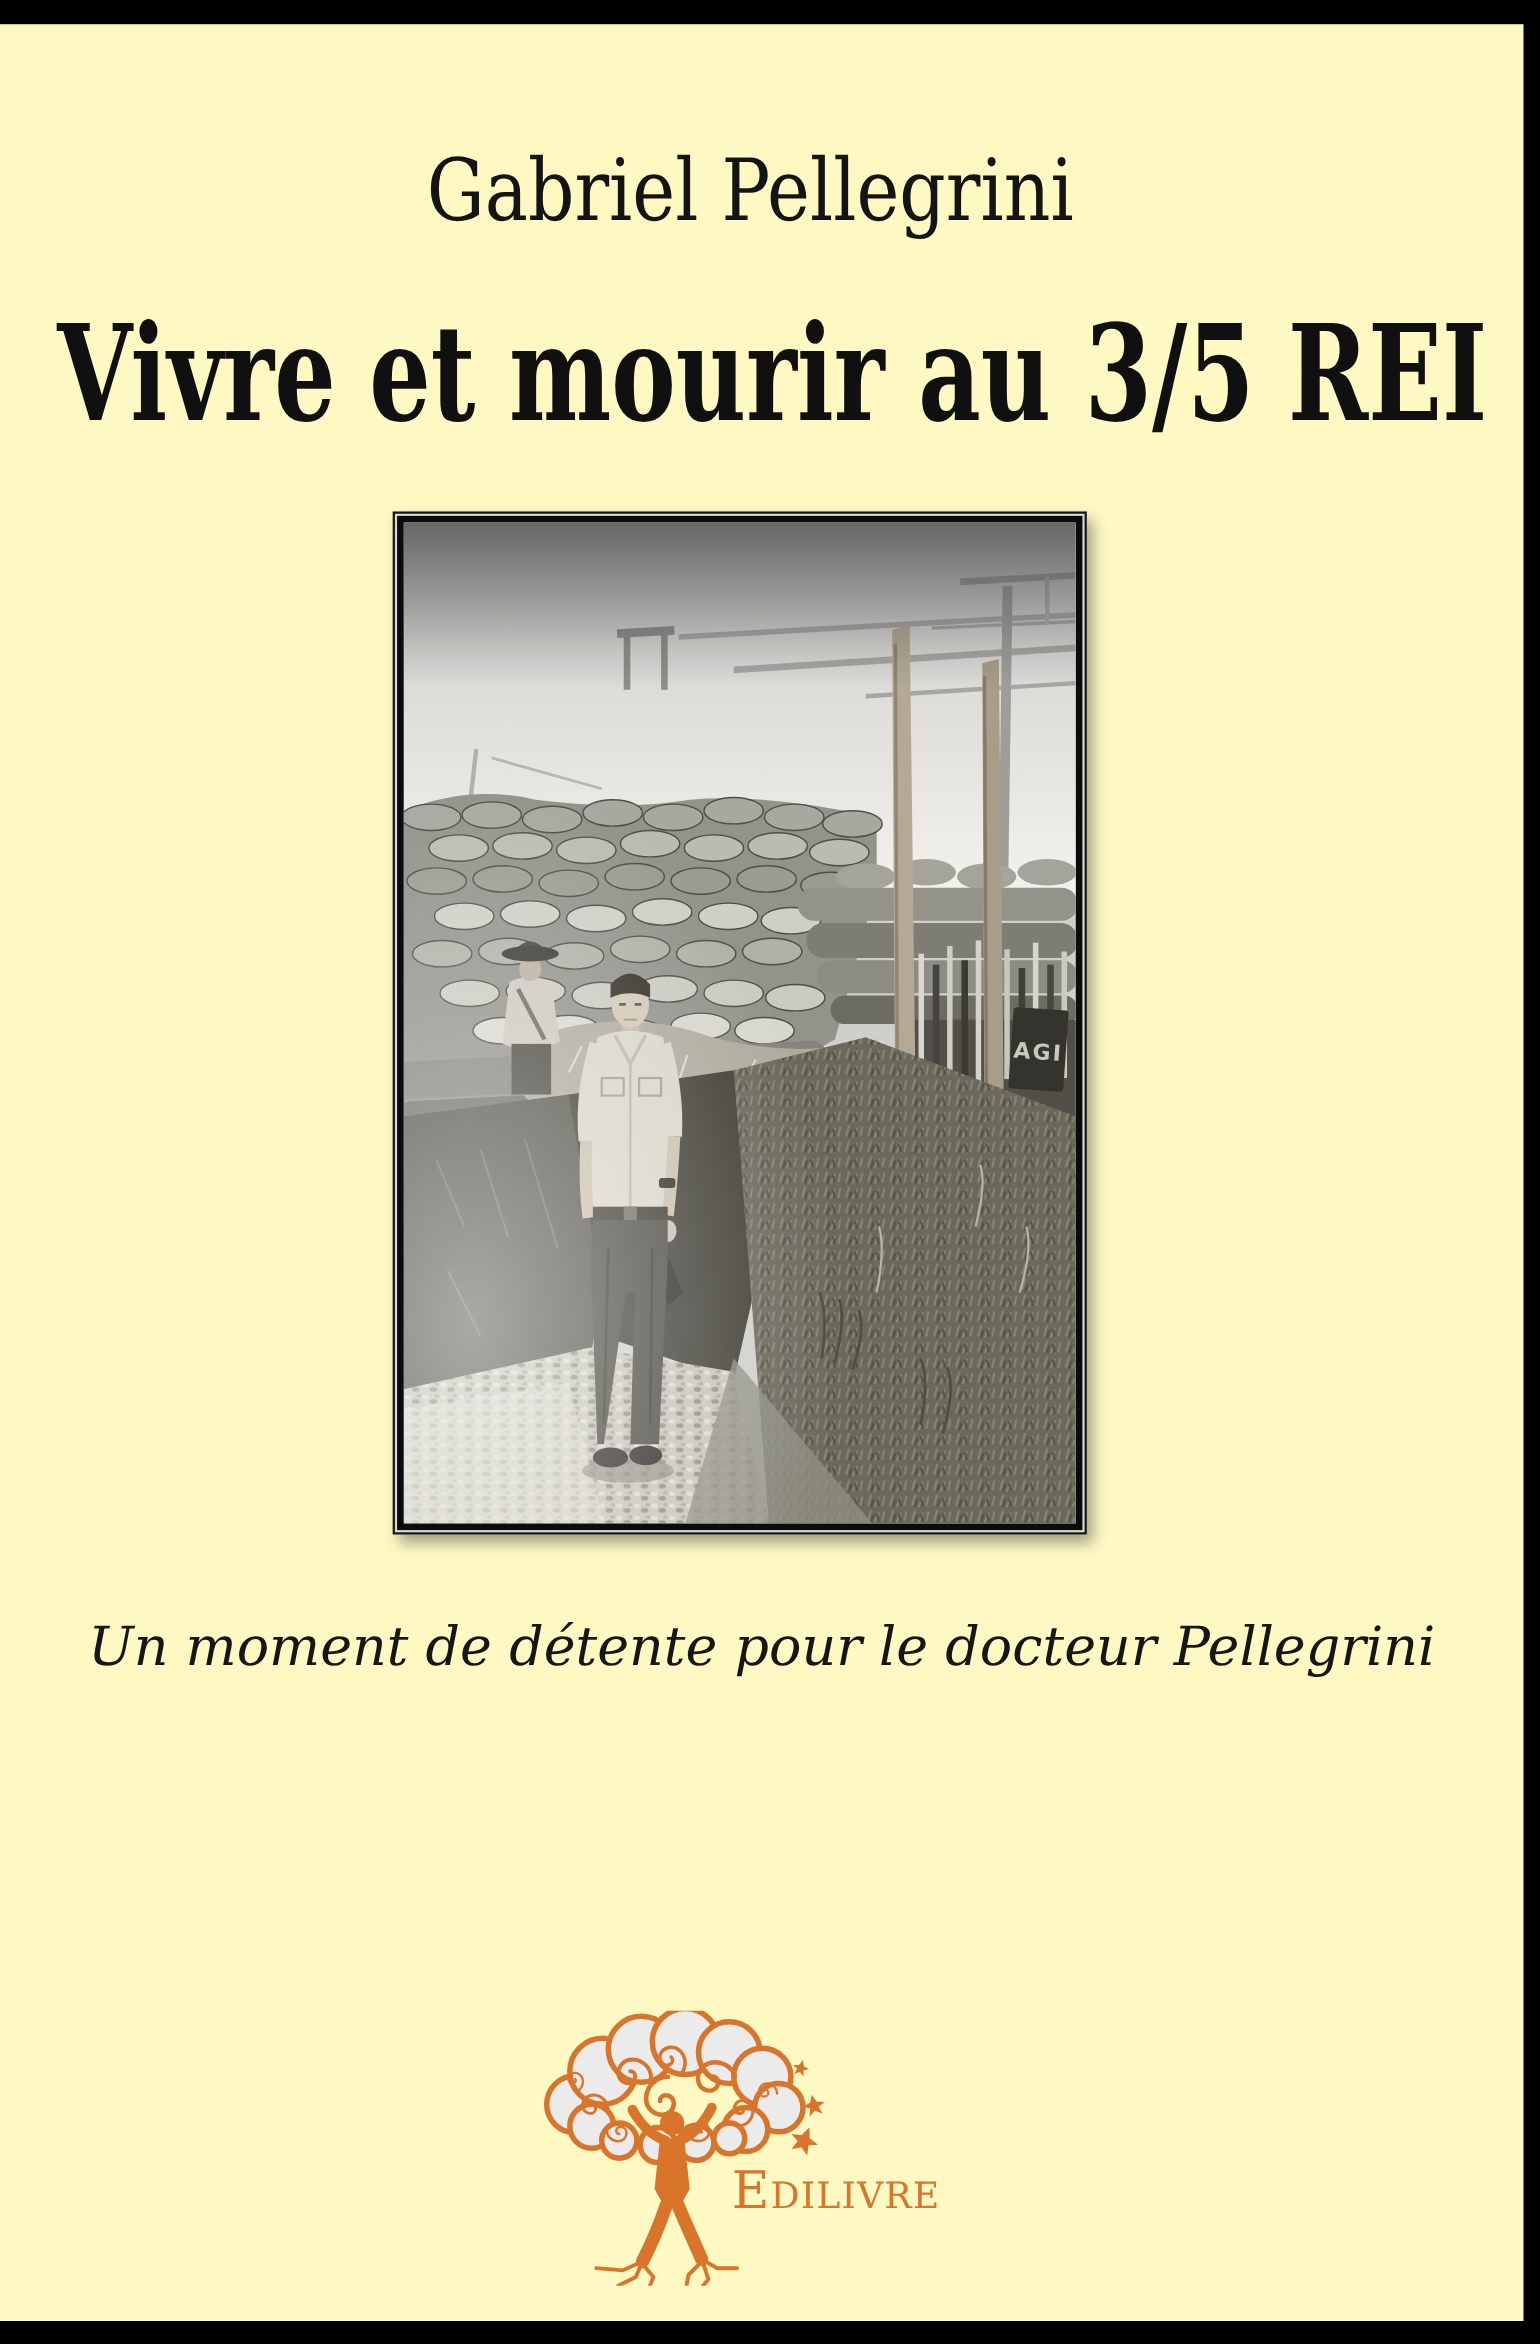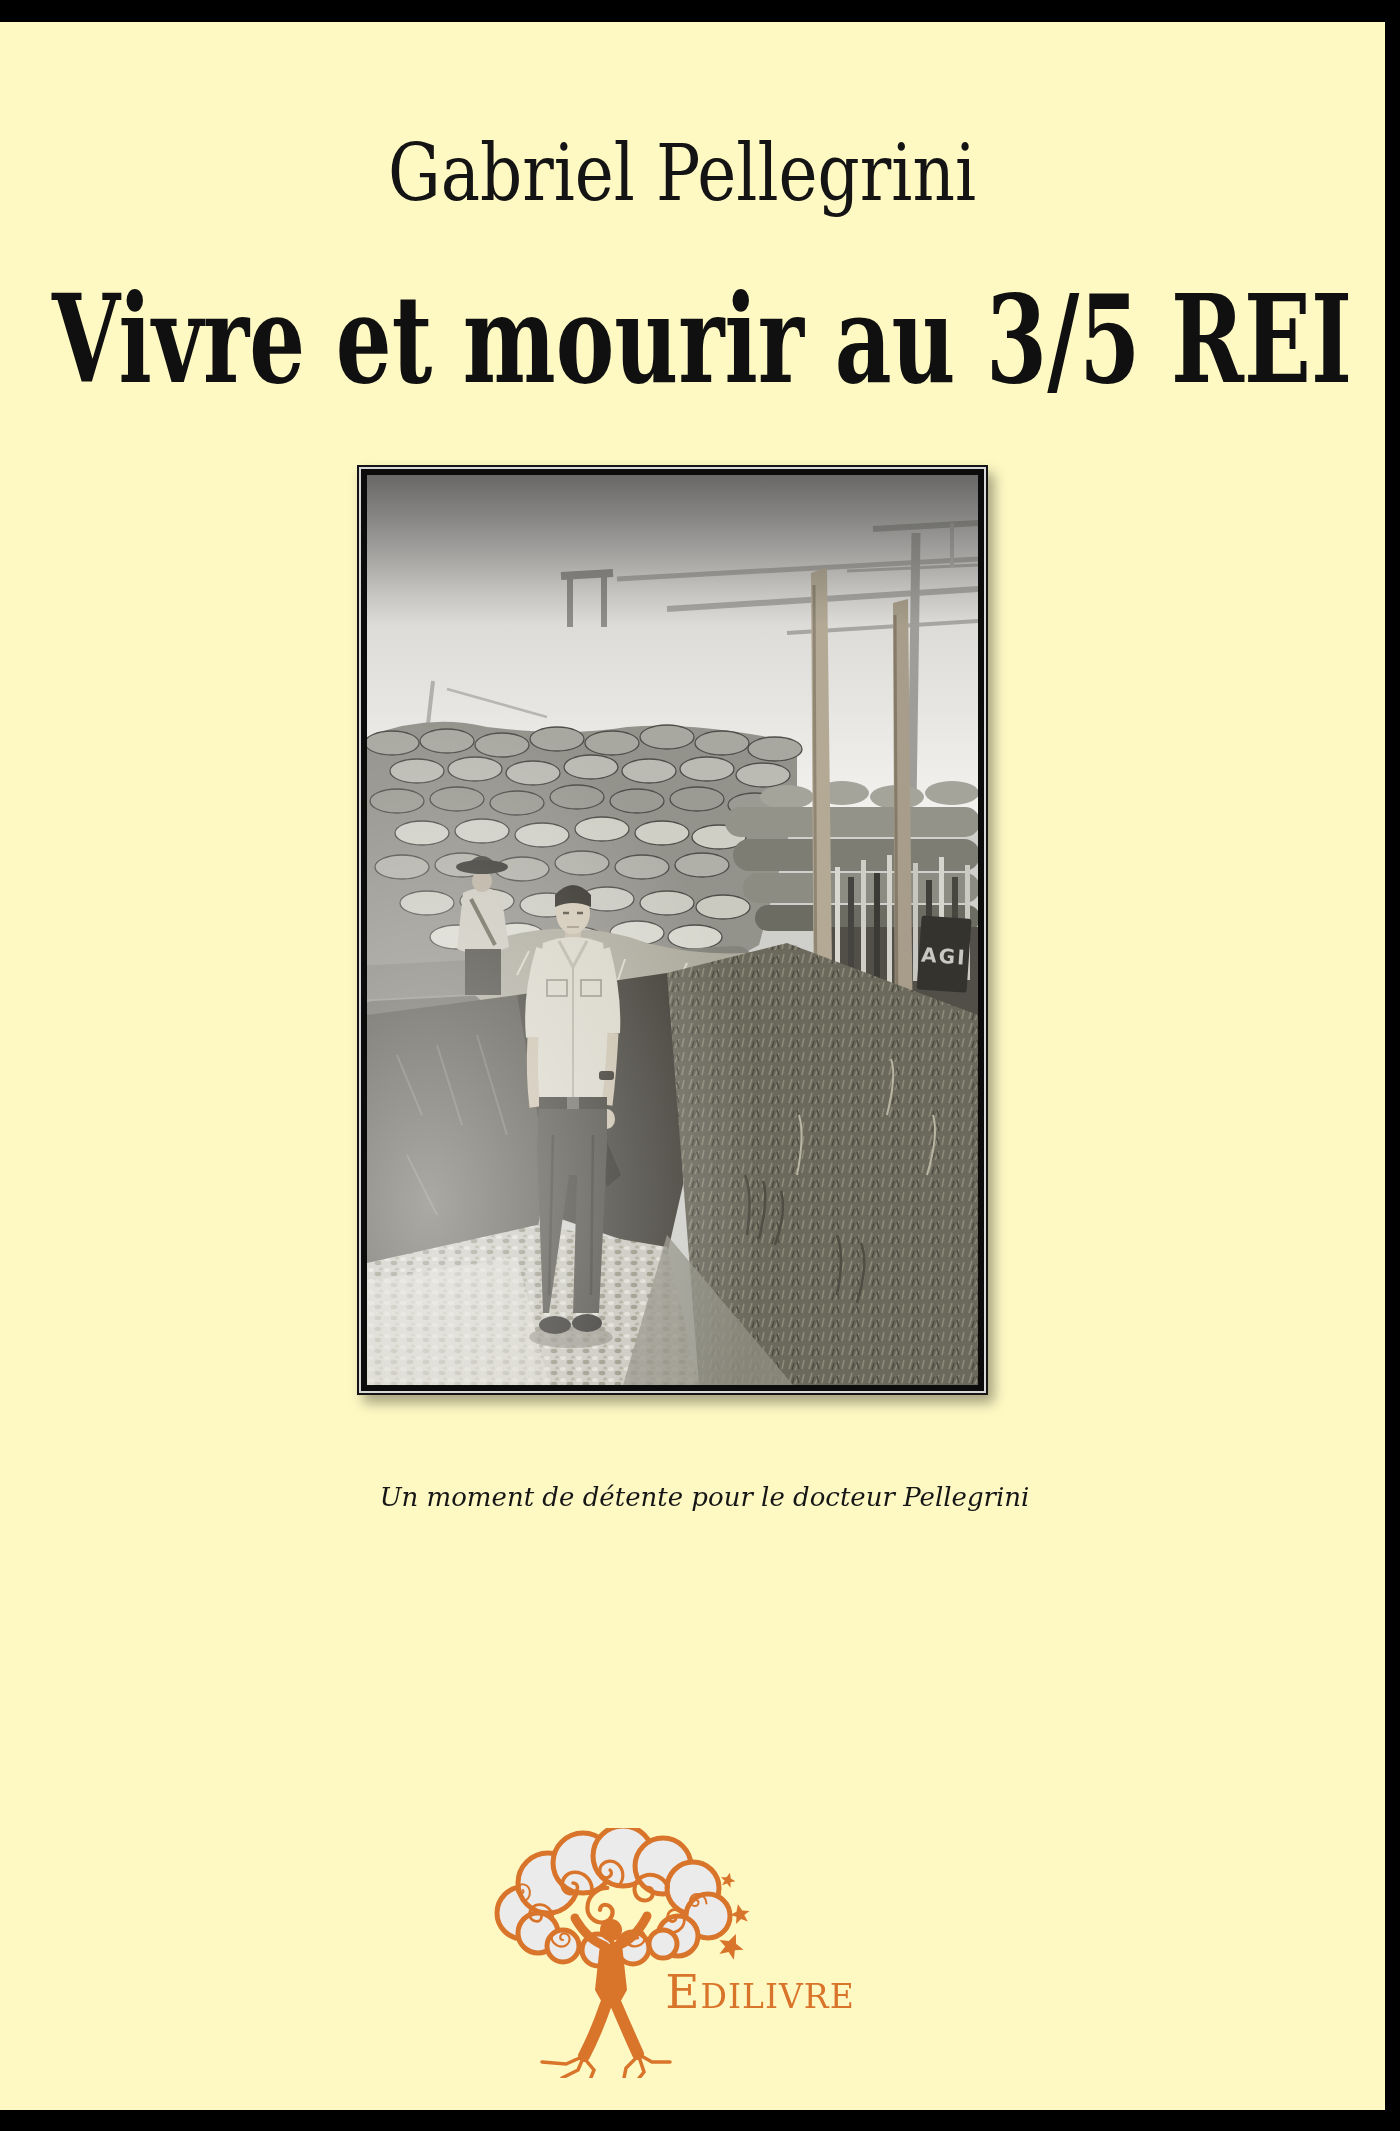--- a/index.html
+++ b/index.html
@@ -31,23 +31,23 @@
     box-sizing:border-box;border:2px solid #151515;padding:2px;background:#d8d8d8;
     box-shadow:6px 8px 12px rgba(0,0,0,0.35);
   }
   .photo-inner{
     width:623px;height:922px;box-sizing:border-box;border:6px solid #0c0c0c;
     overflow:hidden;position:relative;background:#cfcfcb;
   }
   .photo-inner svg{display:block;}
 
   .caption{
-    position:absolute;left:12px;top:1449px;width:1385px;
+    position:absolute;left:0;top:1449px;width:1385px;
     text-align:center;font-style:italic;color:#161616;
-    font-size:26px;line-height:53px;font-family:"DejaVu Serif", serif;
+    font-size:49px;line-height:53px;font-family:"DejaVu Serif", serif;
   }
 
   .logo-svg{position:absolute;left:478px;top:1806px;}
   .wordmark{
     position:absolute;left:620px;top:1942px;width:280px;text-align:center;
     font-family:"DejaVu Serif", serif;font-variant:small-caps;
     font-size:47px;color:#d9742b;letter-spacing:1px;font-weight:400;
   }
 </style>
 </head>

